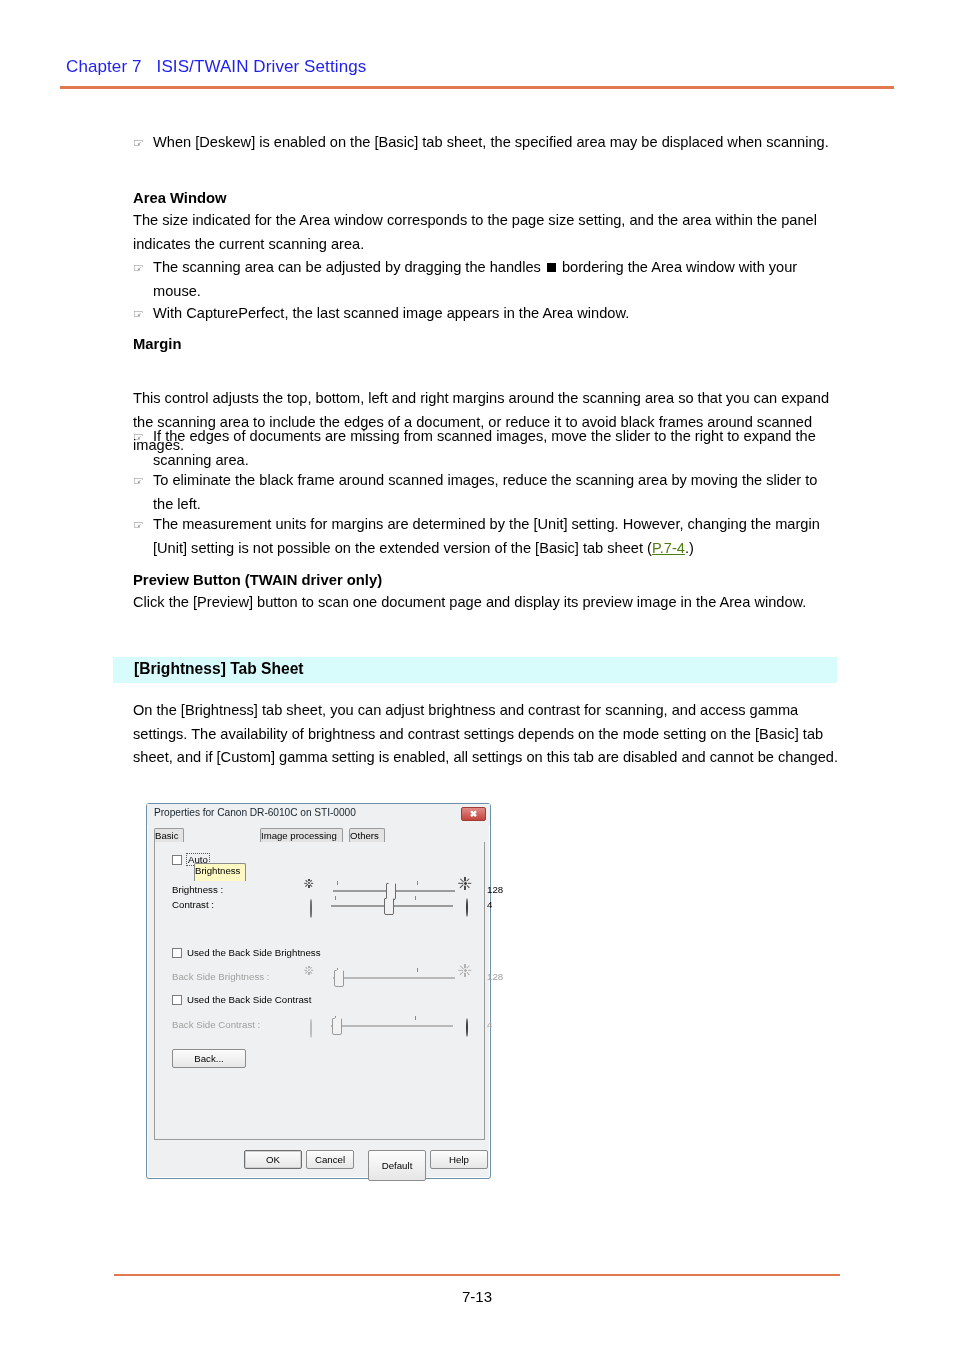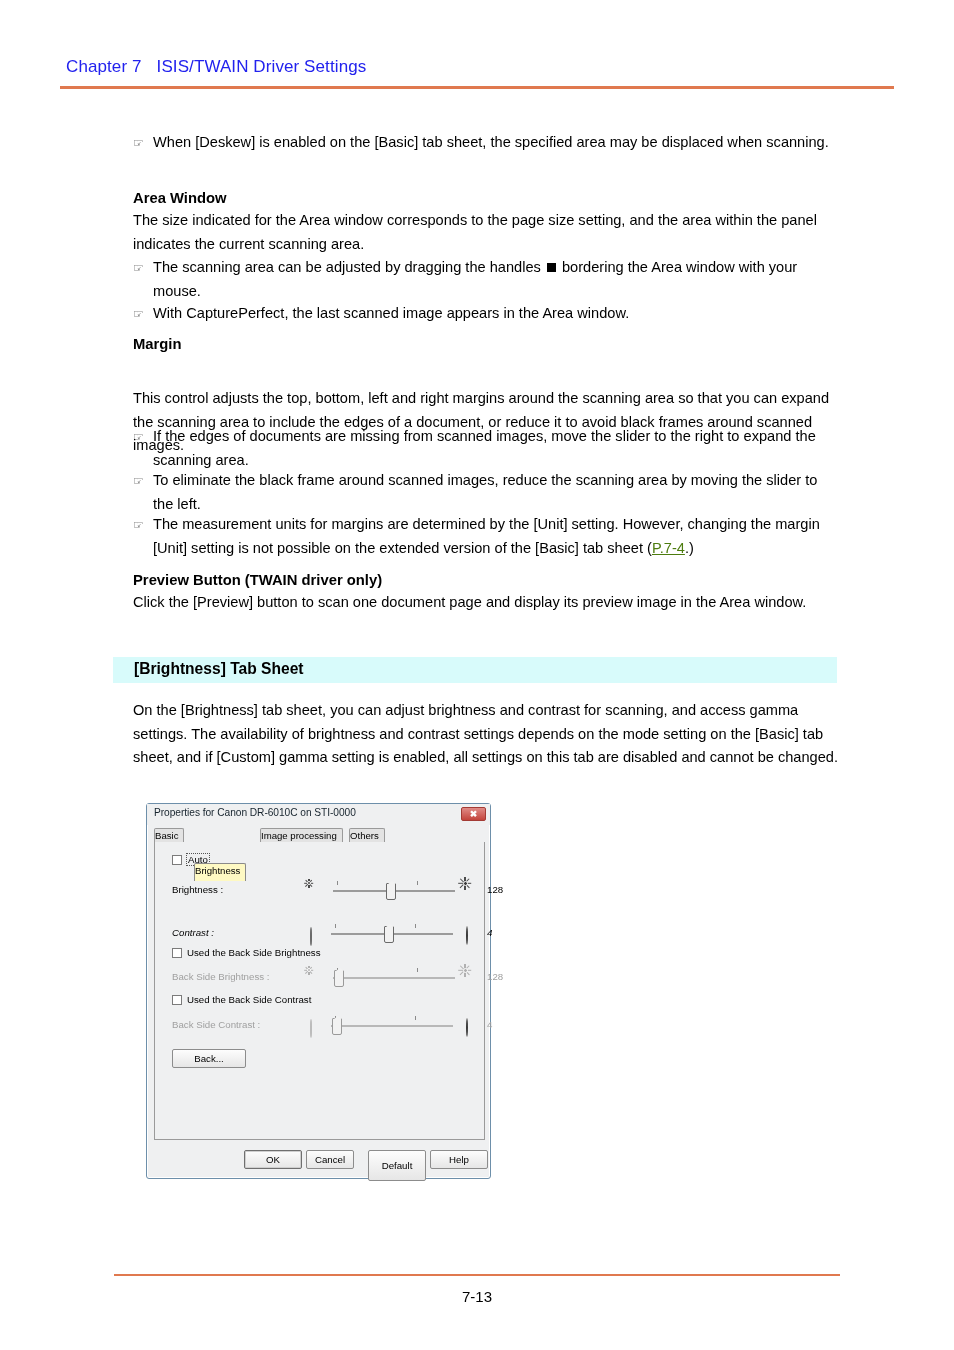--- a/index.html
+++ b/index.html
@@ -302,21 +302,21 @@
       </div>
       <span class="ico" style="left:310px;">
         <span class="sun">
           <i style="transform:rotate(0deg)"></i><i style="transform:rotate(45deg)"></i>
           <i style="transform:rotate(90deg)"></i><i style="transform:rotate(135deg)"></i><b></b>
         </span>
       </span>
       <span class="val" style="left:332px;">128</span>
     </div>
 
-    <div class="row" style="top:80px;font-style:italic;">
+    <div class="row" style="top:52px;">
       <span class="lbl" style="left:17px;">Contrast :</span>
       <span class="ico" style="left:155px;"><span class="halfc small"></span></span>
       <div class="slider" style="left:176px; top:0;">
         <div class="sl-track"></div>
         <div class="sl-tick" style="left:4px;"></div>
         <div class="sl-tick" style="left:84px;"></div>
         <div class="sl-thumb" style="left:53px;"></div>
       </div>
       <span class="ico" style="left:311px;"><span class="halfc"></span></span>
       <span class="val" style="left:332px;">4</span>

